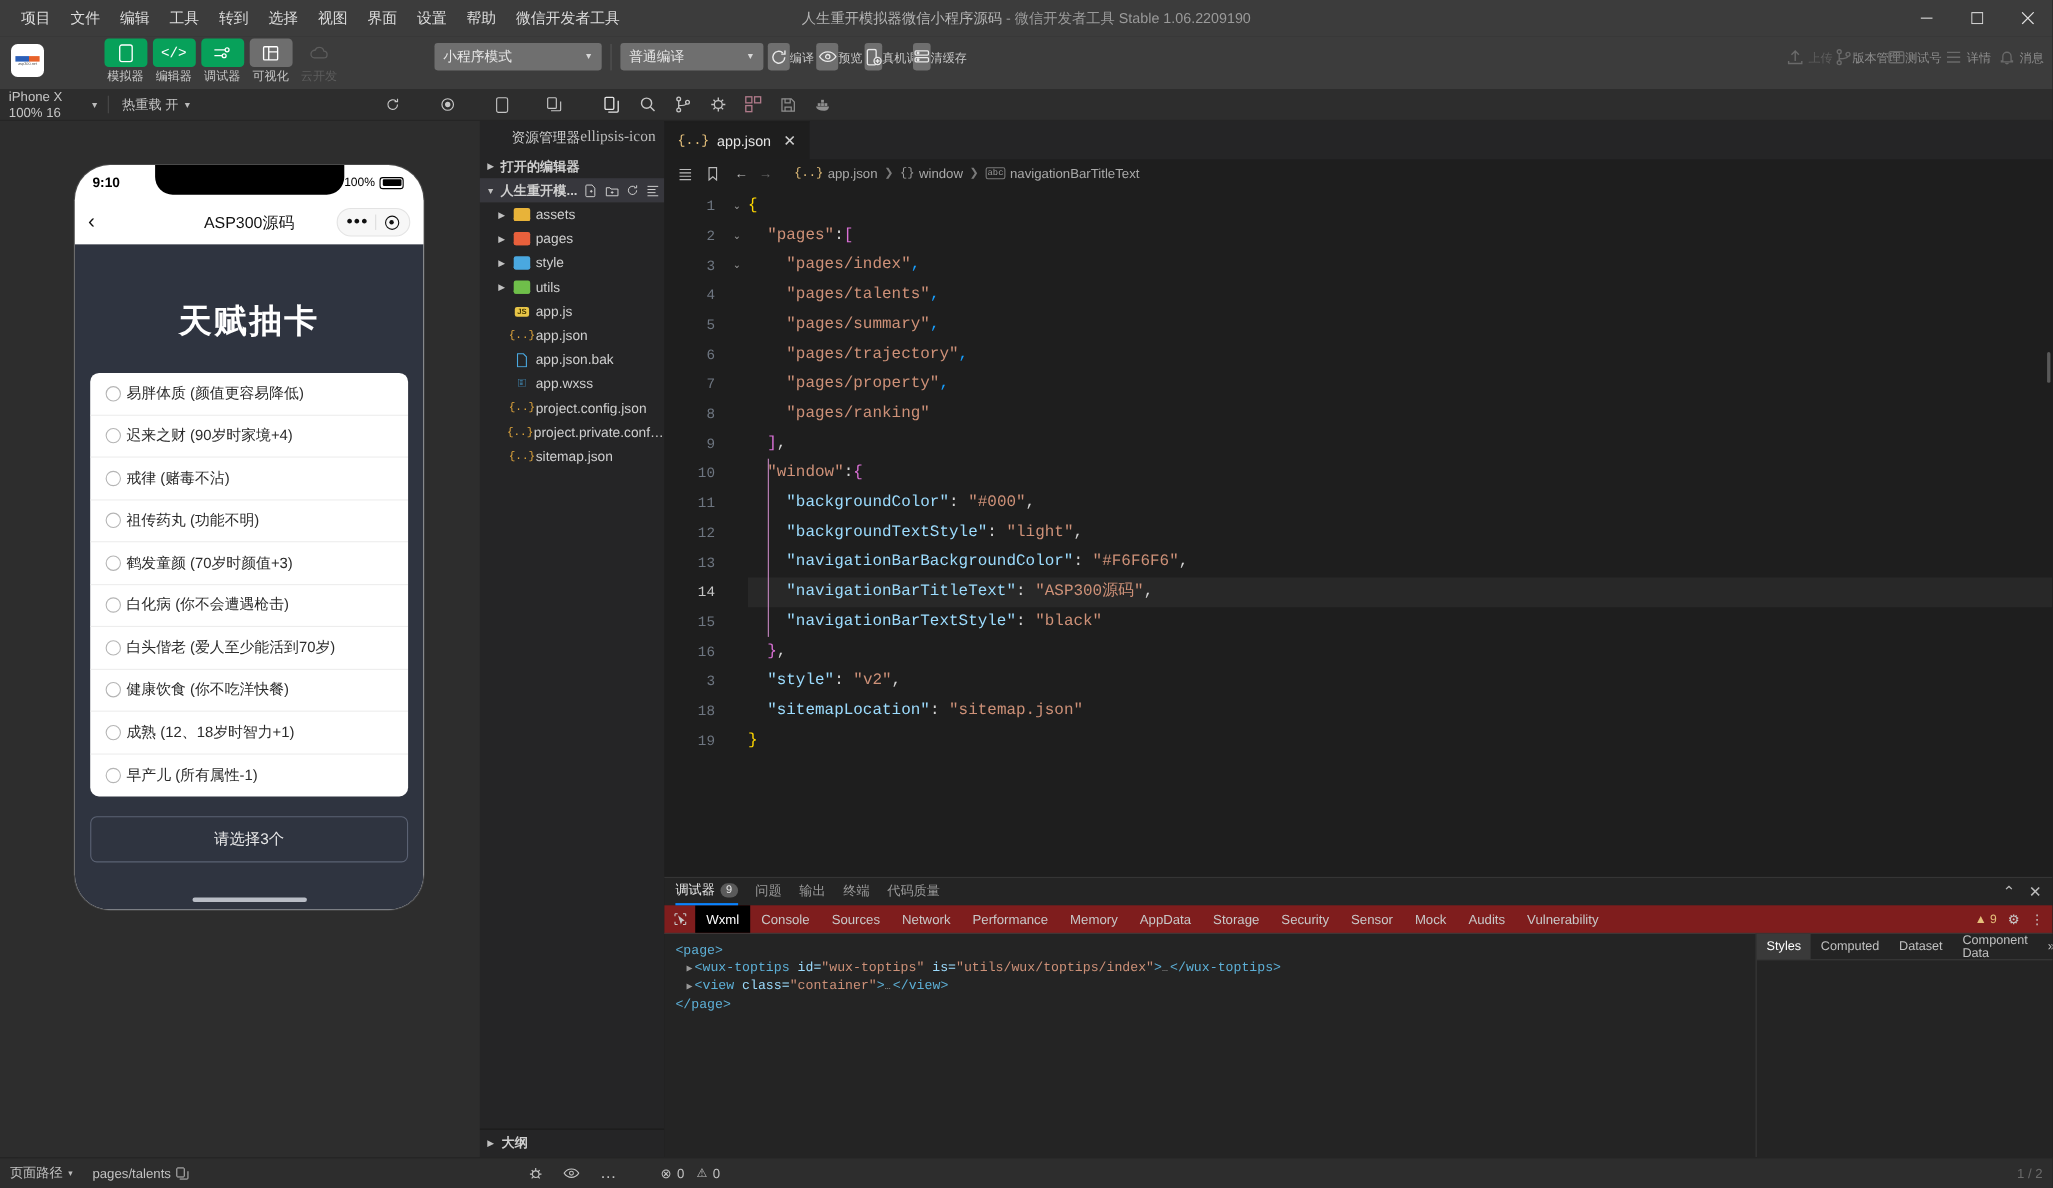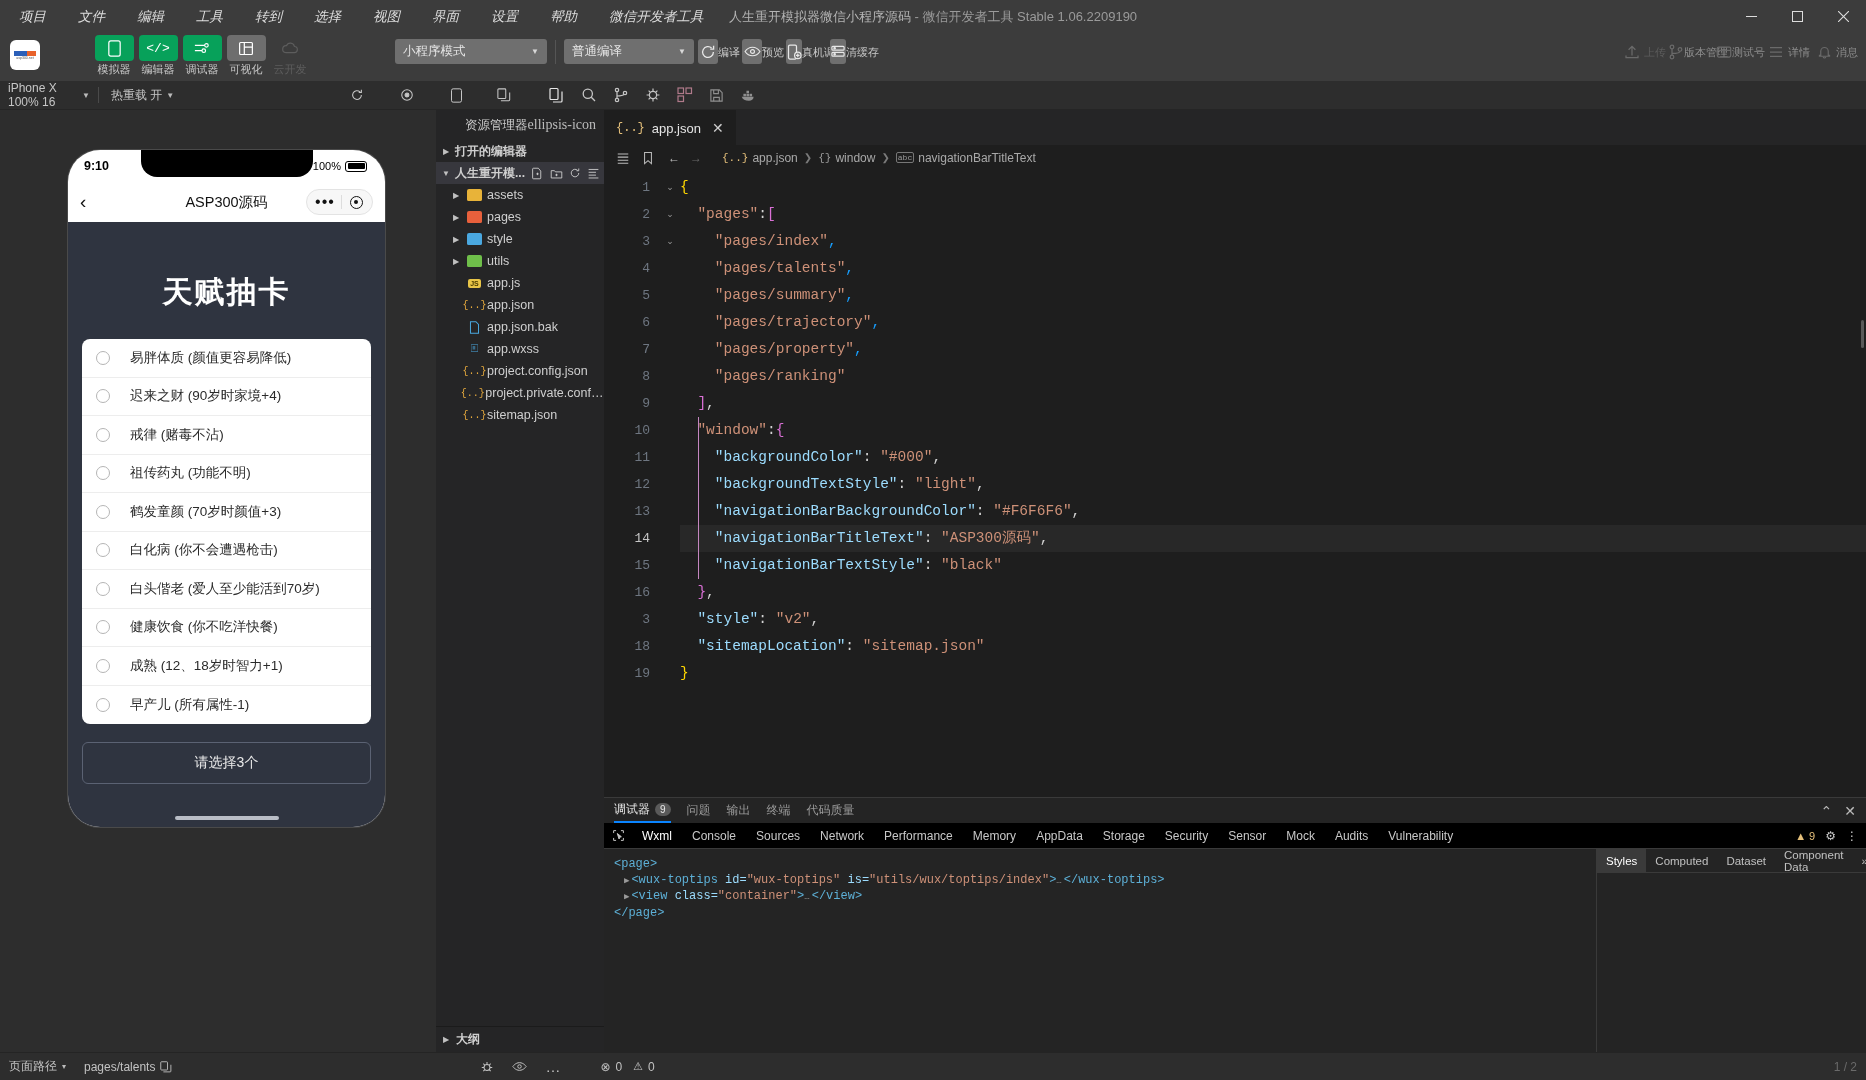--- a/index.html
+++ b/index.html
@@ -9,21 +9,21 @@
     background:#2d2d2d; color:#ccc; font-size:13px;
     -webkit-font-smoothing:antialiased;
   }
   .app{ width:1866px; height:1080px; display:flex; flex-direction:column; position:relative; }
 
   
   .titlebar{
     height:33px; background:#3c3c3c; display:flex; align-items:center;
     flex:0 0 33px; position:relative; user-select:none;
   }
-  .menubar{ display:flex; align-items:center; padding-left:10px; gap:14px;font-style:italic; }
+  .menubar{ display:flex; align-items:center; padding-left:10px; gap:0px; }
   .menubar .mi{ padding:4px 9px; font-size:13.5px; color:#ddd; white-space:nowrap; }
   .title-center{
     position:absolute; left:0; right:0; text-align:center; font-size:13px;
     color:#9a9a9a; pointer-events:none;
   }
   .title-center .t1{ color:#b4b4b4; }
   .win-btns{ margin-left:auto; display:flex; height:33px; }
   .win-btns div{ width:46px; height:33px; display:flex; align-items:center; justify-content:center; color:#ddd; }
 
   
@@ -101,21 +101,21 @@
   .caps{ margin-left:auto; display:flex; align-items:center; gap:0; border:1px solid #e3e3e3; border-radius:14px; height:26px; padding:0 2px; background:#f7f7f7;}
   .caps .dots{ width:32px;text-align:center;font-size:16px;color:#111;letter-spacing:1px;line-height:10px;}
   .caps .divv{ width:1px;height:14px;background:#ddd;}
   .caps .tgt{ width:28px;display:flex;align-items:center;justify-content:center;}
   .caps .tgt b{ width:13px;height:13px;border:1.6px solid #111;border-radius:50%;display:block;position:relative;}
   .caps .tgt b:after{ content:"";position:absolute;left:3.2px;top:3.2px;width:4.5px;height:4.5px;background:#111;border-radius:50%;}
 
   .minipage{ background:#2f3440; height:605px; padding:16px 14px; color:#fff; }
   .mp-title{ text-align:center; font-size:30px; font-weight:700; padding:34px 0 26px; letter-spacing:2px;}
   .mp-list{ background:#fff; border-radius:8px; overflow:hidden; }
-  .mp-row{ display:flex; align-items:center; gap:20px; height:38.5px; padding:0 14px; border-bottom:1px solid #ededed; color:#2b2b2b; font-size:13.5px;}
+  .mp-row{ display:flex; align-items:center; gap:5px; height:38.5px; padding:0 14px; border-bottom:1px solid #ededed; color:#2b2b2b; font-size:13.5px;}
   .mp-row:last-child{ border-bottom:none; }
   .radio{ width:14px;height:14px;border:1px solid #b5b5b5;border-radius:50%;flex:0 0 14px;}
   .mp-btn{ margin-top:18px; height:42px; border:1px solid #5b6273; border-radius:6px; display:flex;align-items:center;justify-content:center; font-size:14px; color:#e9e9e9;}
   .homebar{ position:absolute;bottom:7px;left:50%;transform:translateX(-50%);width:104px;height:4px;background:#b9bdc6;border-radius:3px;}
 
   
   .explorer{ width:168px; flex:0 0 168px; background:#252526; display:flex; flex-direction:column; font-size:12.5px; }
   .exp-head{ height:30px;display:flex;align-items:center;justify-content:flex-end;padding:0 8px 0 12px;color:#cfcfcf;font-size:12.5px;font-family:Liberation Serif, serif;}
   .exp-head .dots{ color:#bbb;font-size:14px; }
   .exp-sec{ display:flex;align-items:center;gap:3px;height:22px;padding:0 4px;color:#cfcfcf;font-size:12px;font-weight:600;}
@@ -149,21 +149,21 @@
   .br1{ color:#ffd700; } .br2{ color:#da70d6; } .br3{ color:#179fff; }
   .indentline{ position:absolute;width:1px;background:#404040; }
   .cur-line-num{ color:#c6c6c6 !important; }
 
   
   .devtools{ height:255px;flex:0 0 255px;background:#242424;display:flex;flex-direction:column;border-top:1px solid #3a3a3a;}
   .dt-top{ height:25px;display:flex;align-items:center;padding:0 10px;font-size:12px;color:#9a9a9a;gap:16px;position:relative;}
   .dt-top .sel{ color:#e6e6e6;border-bottom:2px solid #0a84ff;height:25px;display:flex;align-items:center;gap:5px;}
   .badge{ background:#5a5a5a;color:#e8e8e8;border-radius:8px;padding:0 5px;font-size:10px;line-height:13px;}
   .dt-top .acts{ margin-left:auto;display:flex;gap:12px;align-items:center;color:#bbb;font-size:14px;}
-  .dt-tabs{ height:26px;background:#000000;display:flex;align-items:stretch;font-size:12px;color:#c8c8c8;border-bottom:1px solid #3a3a3a;text-align:center;}
+  .dt-tabs{ height:26px;background:#7f1d1d;display:flex;align-items:stretch;font-size:12px;color:#c8c8c8;border-bottom:1px solid #3a3a3a;text-align:center;}
   .dt-tabs .t{ padding:0 10px;display:flex;align-items:center;white-space:nowrap;}
   .dt-tabs .t.active{ background:#000;color:#fff; }
   .dt-tabs .picker{ width:28px;display:flex;align-items:center;justify-content:center;color:#c8c8c8;}
   .dt-tabs .warn{ margin-left:auto;display:flex;align-items:center;gap:10px;padding-right:8px;color:#e5c07b;}
   .dt-main{ flex:1;display:flex;min-height:0; }
   .wxml{ flex:1;padding:8px 10px;font-family:"Liberation Mono","DejaVu Sans Mono",monospace;font-size:12px;line-height:15.5px;color:#9cdcfe;overflow:hidden;}
   .wxml .tg{ color:#5db0d7; } .wxml .at{ color:#9cdcfe; } .wxml .av{ color:#ce9178; }
   .wxml .ar{ color:#999;font-size:9px;margin-right:2px; }
   .styles{ width:270px;flex:0 0 270px;background:#242424;border-left:1px solid #3a3a3a;display:flex;}
   .st-tabs{ height:24px;display:flex;align-items:stretch;font-size:11.5px;color:#c0c0c0;border-bottom:1px solid #3a3a3a;}

